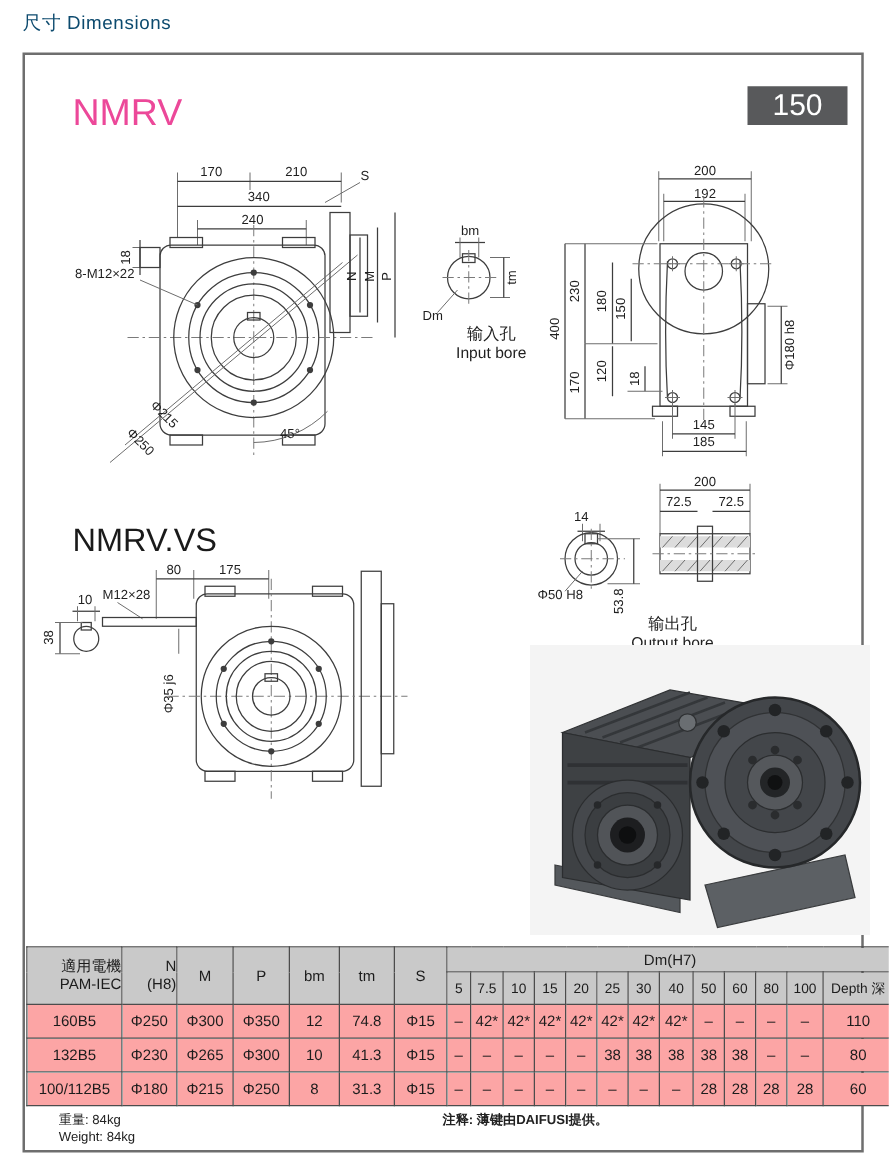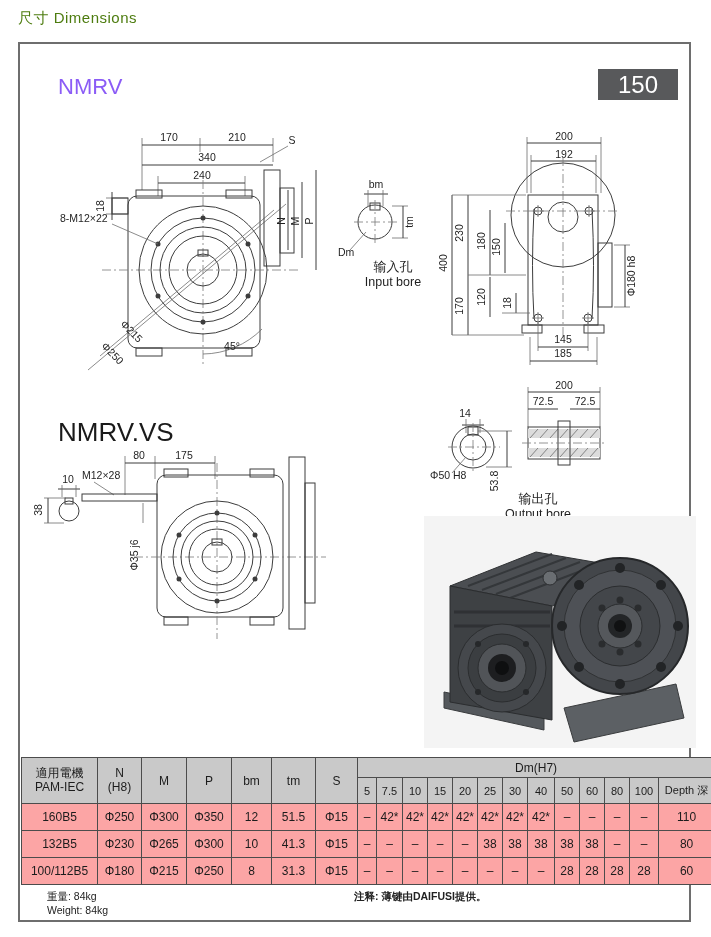--- a/index.html
+++ b/index.html
@@ -1,41 +1,41 @@
 <!DOCTYPE html>
 <html><head>
 <meta charset="utf-8">
 <style>
   * { margin:0; padding:0; box-sizing:border-box; }
   html,body { width:711px; height:937px; background:#ffffff;
     font-family:"Liberation Sans", sans-serif; color:#1c1c1c; position:relative; }
   .abs { position:absolute; }
-  .doc-header { left:18px; top:9px; font-size:15px; letter-spacing:0.5px; color:#4d7c0f; }
+  .doc-header { left:18px; top:9px; font-size:15px; letter-spacing:0.5px; color:#0c4a6e; }
   .page-frame { left:18px; top:42px; width:673px; height:880px; border:2px solid #6e6e6e; background:#fff; }
-  .model-title { left:58px; top:74px; font-size:22px; color:#8b5cf6; }
+  .model-title { left:58px; top:74px; font-size:30px; color:#ec4899; }
   .model-vs-title { left:58px; top:417px; font-size:26px; color:#1a1a1a;text-align:right; }
   .size-badge { left:598px; top:69px; width:80px; height:31px; background:#58595b; color:#fff;
     font-size:24px; display:flex; align-items:center; justify-content:center; }
   svg { position:absolute; overflow:visible; }
   svg text { font-family:"Liberation Sans", sans-serif; font-size:10.5px; fill:#1f1f1f; }
   svg .cjk { font-size:13px; }
   svg .en { font-size:12.5px; }
   .ln { stroke:#3d3d3d; stroke-width:1; fill:none; }
   .thin { stroke:#6d6d6d; stroke-width:0.8; fill:none; }
   .cl { stroke:#7a7a7a; stroke-width:0.8; fill:none; stroke-dasharray:9 3 2 3; }
   .dot { fill:#3d3d3d; }
   table.dim-table { position:absolute; left:21px; top:757px; width:667px;
     border-collapse:collapse; table-layout:fixed; font-size:12px; }
   .dim-table th, .dim-table td { border:1px solid #4c4c4c; text-align:center;
     vertical-align:middle; font-weight:normal; padding:0; overflow:hidden; }
   .dim-table thead th { background:#c9c9c9; }
   .dim-table .grp { height:20px; font-size:12px; }
   .dim-table .sub th { height:26px; font-size:11px; }
   .dim-table tbody td { height:27px; background:#fca5a5; }
-  .hdr2 { line-height:1.15; font-size:12px; }
+  .hdr2 { line-height:1.15; font-size:12px;text-align:right; }
   .notes { left:21px; top:888px; width:542px; height:32px; font-size:10.5px; line-height:1.3; color:#222; }
   .notes .wt { position:absolute; left:26px; top:2px; }
   .notes .nt { position:absolute; left:333px; top:2px;font-weight:bold; }
 </style>
 </head>
 <body>
 
 <div class="abs doc-header">尺寸 Dimensions</div>
 <div class="abs page-frame"></div>
 <div class="abs model-title">NMRV</div>
@@ -377,21 +377,21 @@
       <th>Depth 深</th>
     </tr>
   </thead>
   <tbody>
     <tr>
       <td>160B5</td>
         <td>Φ250</td>
         <td>Φ300</td>
       <td>Φ350</td>
         <td>12</td>
-        <td>51.5</td>
+        <td>74.8</td>
       <td>Φ15</td>
       <td>–</td>
         <td>42*</td>
         <td>42*</td>
       <td>42*</td>
         <td>42*</td>
         <td>42*</td>
       <td>42*</td>
         <td>42*</td>
         <td>–</td>

